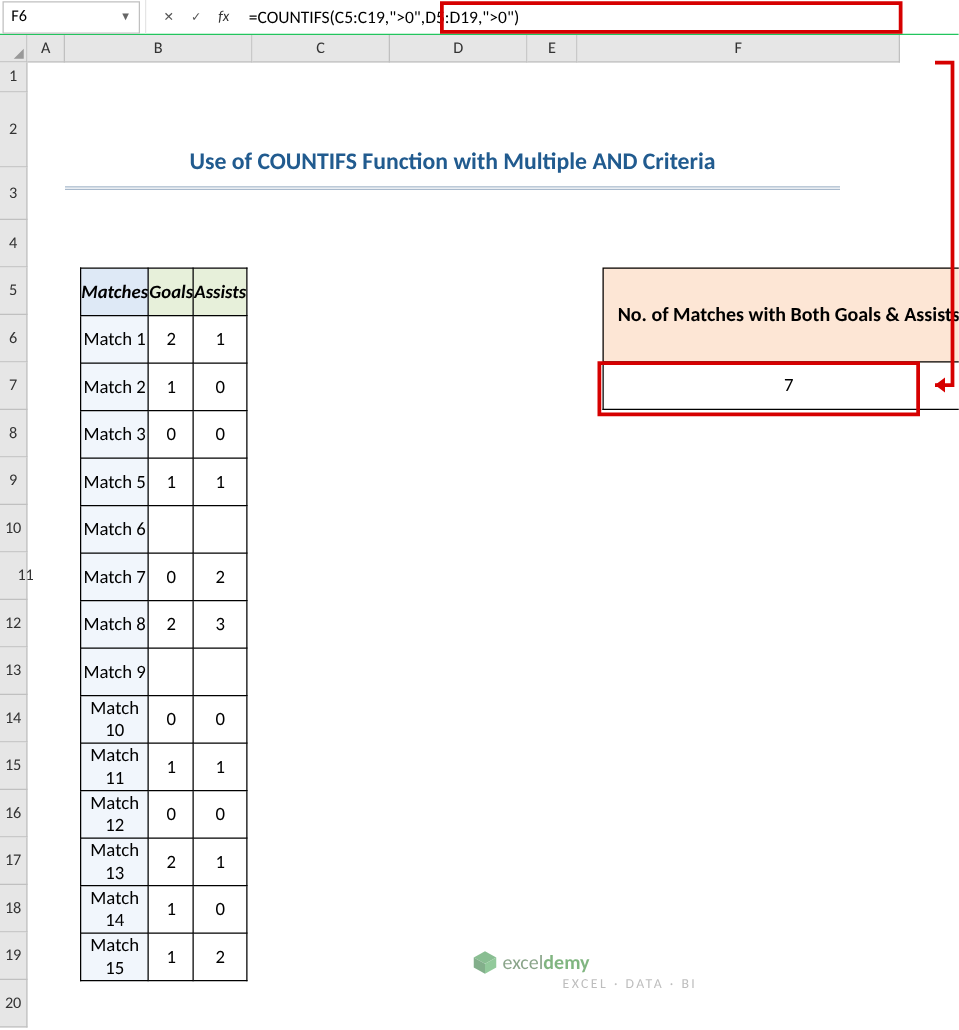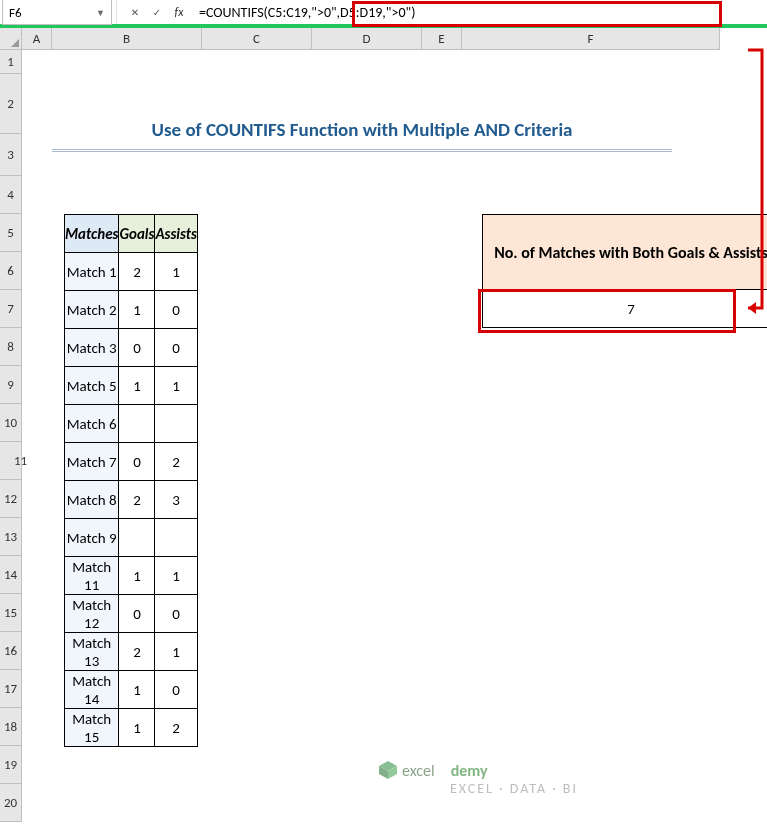--- a/index.html
+++ b/index.html
@@ -10,21 +10,21 @@
   width: 767px;
   height: 824px;
   overflow: hidden;
   position: relative;
 }
 
 
 .formula-bar-area {
   display: flex;
   align-items: center;
-  border-bottom: 4px solid #22c55e;
+  border-bottom: 1px solid #22c55e;
   background: #fff;
   height: 28px;
   position: relative;
 }
 .name-box {
   width: 110px;
   height: 26px;
   border: 1px solid #c0c0c0;
   background: #fff;
   display: flex;
@@ -160,22 +160,22 @@
   display:flex; flex-direction:column; align-items:flex-start;
   opacity: 0.55;
 }
 .watermark .logo {
   display:flex; align-items:center; gap:4px;
 }
 .watermark .cube {
   width: 20px; height: 20px;
 }
 .watermark .brand { font-size:16px; color:#2a5a2a; font-weight:500; }
-.watermark .brand b { color:#1a7a1a;margin-left:16px; }
-.watermark .tag { font-size:14px; letter-spacing:2px; color:#888; margin-left:24px;padding-left:48px; }
+.watermark .brand b { color:#1a7a1a; }
+.watermark .tag { font-size:11px; letter-spacing:2px; color:#888; margin-left:24px;padding-left:48px; }
 </style>
 </head>
 <body>
 
 <div class="formula-bar-area">
   <div class="name-box">
     <span>F6</span>
     <span class="dd">▼</span>
   </div>
   <div class="fb-divider"></div>
@@ -272,20 +272,25 @@
             <td class="td-match">Match 8</td>
             <td>2</td>
             <td>3</td>
           </tr>
           <tr>
             <td class="td-match">Match 9</td>
             <td></td>
             <td></td>
           </tr>
           <tr>
+            <td class="td-match">Match 10</td>
+            <td>0</td>
+            <td>0</td>
+          </tr>
+          <tr>
             <td class="td-match">Match 11</td>
             <td>1</td>
             <td>1</td>
           </tr>
           <tr>
             <td class="td-match">Match 12</td>
             <td>0</td>
             <td>0</td>
           </tr>
           <tr>

